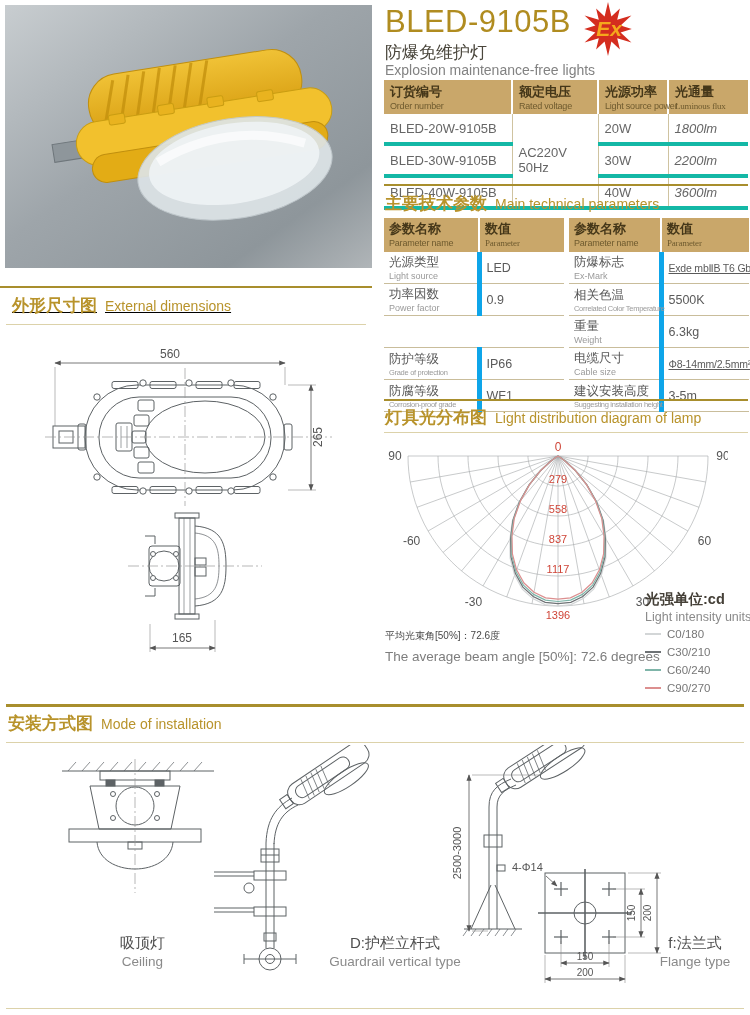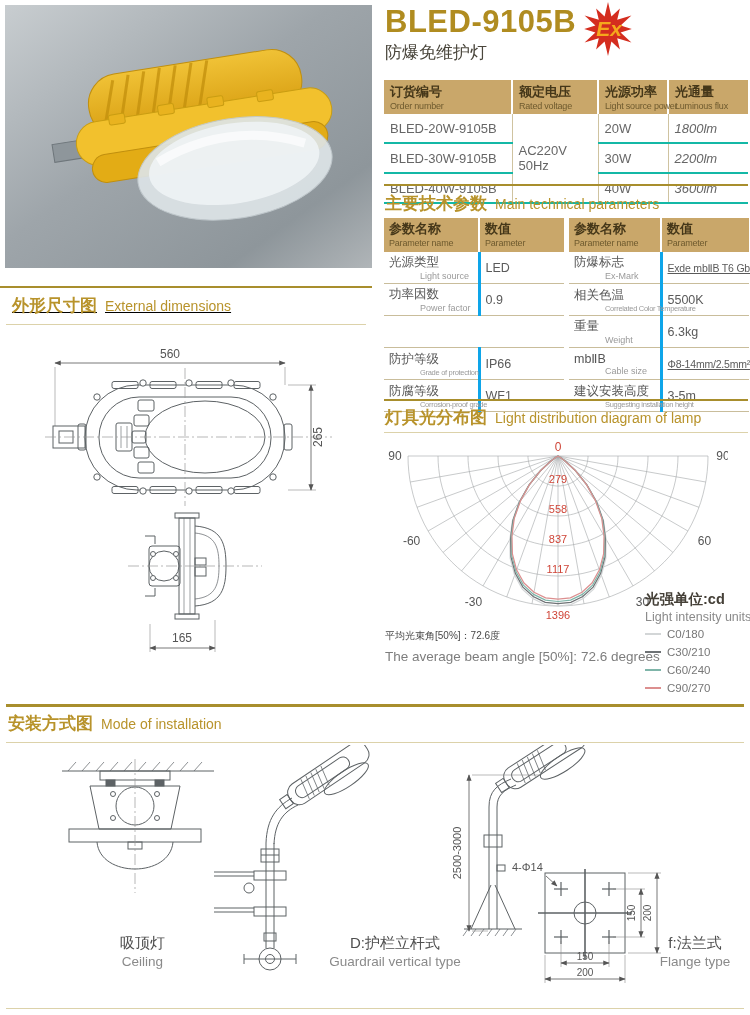--- a/index.html
+++ b/index.html
@@ -5,38 +5,38 @@
   html,body{margin:0;padding:0;}
   body{width:750px;height:1015px;background:#fff;font-family:"Liberation Sans",sans-serif;position:relative;overflow:hidden;}
   .page{position:absolute;left:0;top:0;width:750px;height:1015px;}
   .abs{position:absolute;}
   .gold-line{position:absolute;height:2px;background:#a88e2d;}
   .thin-line{position:absolute;height:1px;background:#dcd2aa;}
   .sec-head{position:absolute;white-space:nowrap;}
   .sec-head .cn{font-weight:bold;color:#b8932b;font-size:17px;}
   .sec-head .en{color:#b8932b;font-size:14px;margin-left:8px;}
   .photo{position:absolute;left:5px;top:5px;width:367px;height:263px;}
-  .model-title{position:absolute;left:385px;top:4px;font-size:31px;font-weight:bold;color:#b08c20;letter-spacing:0.5px;}
+  .model-title{position:absolute;left:385px;top:4px;font-size:31px;font-weight:normal;color:#b08c20;letter-spacing:0.5px;}
   .ex-logo{position:absolute;left:572px;top:0px;width:100px;height:60px;}
   .name-cn{position:absolute;left:385px;top:41px;font-size:17px;color:#4a463c;}
   .name-en{position:absolute;left:385px;top:62px;font-size:14px;color:#828282;}
   table{border-collapse:collapse;table-layout:fixed;}
   .order-table{position:absolute;left:384px;top:80px;width:364px;}
   th{background:#c9a76a;text-align:left;padding:3px 6px;vertical-align:top;border-right:2px solid #fff;}
-  th:last-child{border-right:none;}
+  th:last-child{border-right:none;font-family:Liberation Serif, serif;}
   .hcn{display:block;font-size:13px;font-weight:bold;color:#453719;white-space:nowrap;}
   .hen{display:block;font-size:9px;font-weight:normal;color:#6e5a2e;white-space:nowrap;letter-spacing:-0.2px;}
-  .order-table td{font-size:13px;color:#666;padding:3px 6px;height:22px;border-bottom:2px solid #14b8a6;border-right:1px solid #cfc3a0;vertical-align:middle;}
+  .order-table td{font-size:13px;color:#666;padding:3px 6px;height:22px;border-bottom:4px solid #14b8a6;border-right:1px solid #cfc3a0;vertical-align:middle;}
   .order-table td:last-child{border-right:none;font-style:italic;}
   .ptable{position:absolute;top:218px;width:180px;}
   .ptable th{padding:2px 5px;height:30px;}
   .ptable td{border-bottom:1px solid #c9bd9b;height:27px;padding:2px 5px;vertical-align:middle;}
-  .pname{border-right:3px solid #0ea5e9;}
+  .pname{border-right:5px solid #0ea5e9;}
   .pcn{display:block;font-size:12.5px;color:#555;white-space:nowrap;}
-  .pen{display:block;font-size:9px;color:#9a9a9a;white-space:nowrap;margin-left:31px;}
+  .pen{display:block;font-size:9px;color:#9a9a9a;white-space:nowrap;}
   .pen.tiny{font-size:7.5px;letter-spacing:-0.3px;}
   .pval{font-size:12.5px;color:#5a5a5a;white-space:nowrap;}
   .pval.small{font-size:10.5px;letter-spacing:-0.2px;text-decoration:underline;}
   tr.blank td{border-right:none;}
   .legend{position:absolute;left:645px;top:590px;width:110px;}
   .lg-title-cn{font-size:14.5px;color:#454038;font-weight:bold;white-space:nowrap;}
   .lg-title-en{font-size:12.5px;color:#8a8a8a;white-space:nowrap;margin-top:1px;}
   .lg-row{display:flex;align-items:center;height:16px;margin-top:2px;}
   .lg-line{display:inline-block;width:16px;height:2px;margin-right:6px;flex:none;}
   .lg-label{font-size:11.5px;color:#777;}
@@ -98,20 +98,21 @@
   </div>
 
   <div class="model-title">BLED-9105B</div>
   <div class="ex-logo">
     <svg viewBox="0 0 100 60" width="100" height="60">
       <polygon id="ex-star" fill="#d42d1f" points="36.0,2.0 39.4,16.4 47.9,8.4 45.2,19.8 59.4,15.5 48.6,25.6 59.8,29.0 48.6,32.4 59.4,42.5 45.2,38.2 47.9,49.6 39.4,41.6 36.0,56.0 32.6,41.6 24.1,49.6 26.8,38.2 12.6,42.5 23.4,32.4 12.2,29.0 23.4,25.6 12.6,15.5 26.8,19.8 24.1,8.4 32.6,16.4"></polygon>
       <text x="37" y="36" font-size="21" font-weight="bold" font-style="italic" fill="#f5a81c" text-anchor="middle">Ex</text>
     </svg>
   </div>
   <div class="name-cn">防爆免维护灯</div>
+  <div class="name-en">Explosion maintenance-free lights</div>
 
   <table class="order-table">
     <colgroup>
         <col style="width:128px">
         <col style="width:86px">
         <col style="width:70px">
         <col style="width:80px">
       </colgroup>
     <thead>
       <tr>
@@ -245,21 +246,21 @@
         </tr>
       <tr>
           <td class="pname">
             <span class="pcn">重量</span>
             <span class="pen">Weight</span>
           </td>
           <td class="pval">6.3kg</td>
         </tr>
       <tr>
           <td class="pname">
-            <span class="pcn">mbⅡB</span>
+            <span class="pcn">电缆尺寸</span>
             <span class="pen">Cable size</span>
           </td>
           <td class="pval small">Φ8-14mm/2.5mm²</td>
         </tr>
       <tr>
           <td class="pname">
             <span class="pcn">建议安装高度</span>
             <span class="pen tiny">Suggesting installation height</span>
           </td>
           <td class="pval">3-5m</td>

